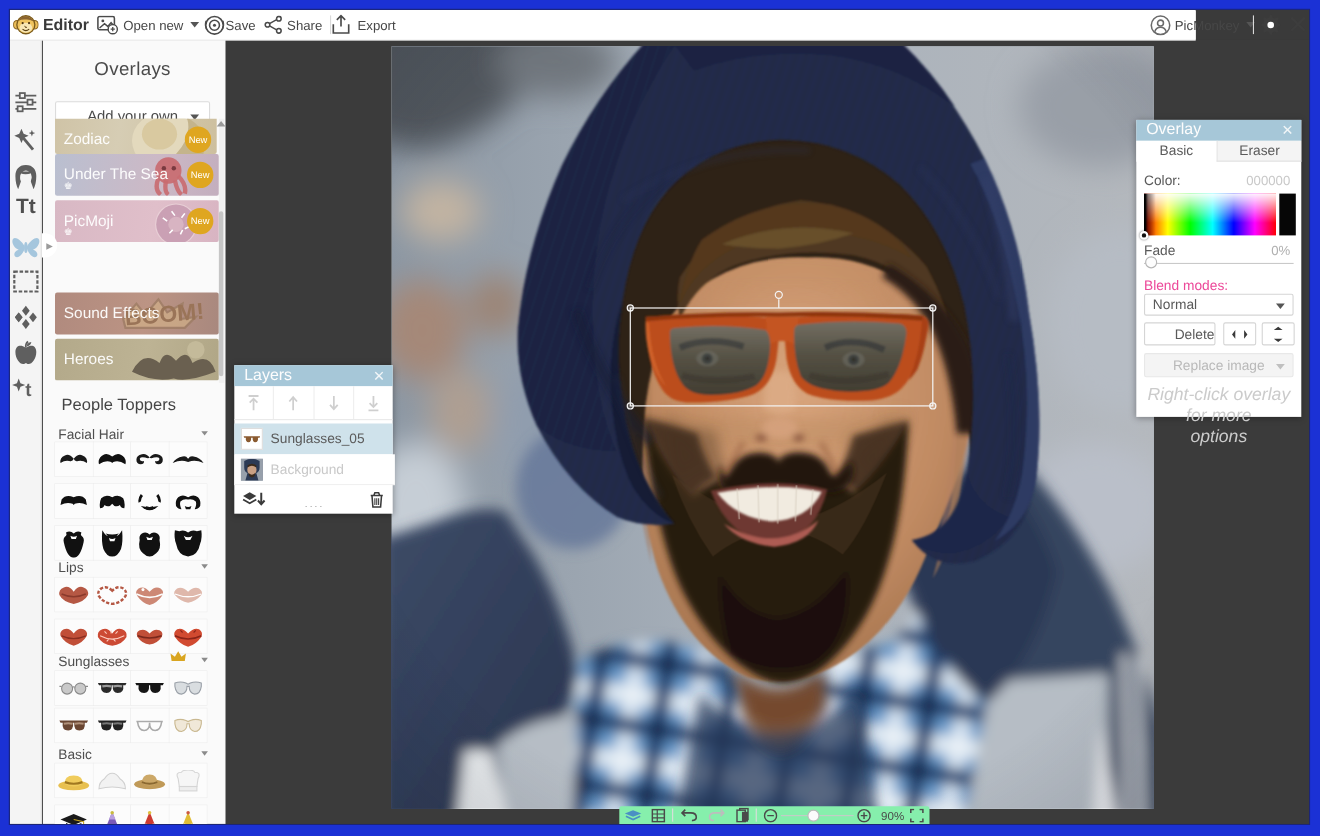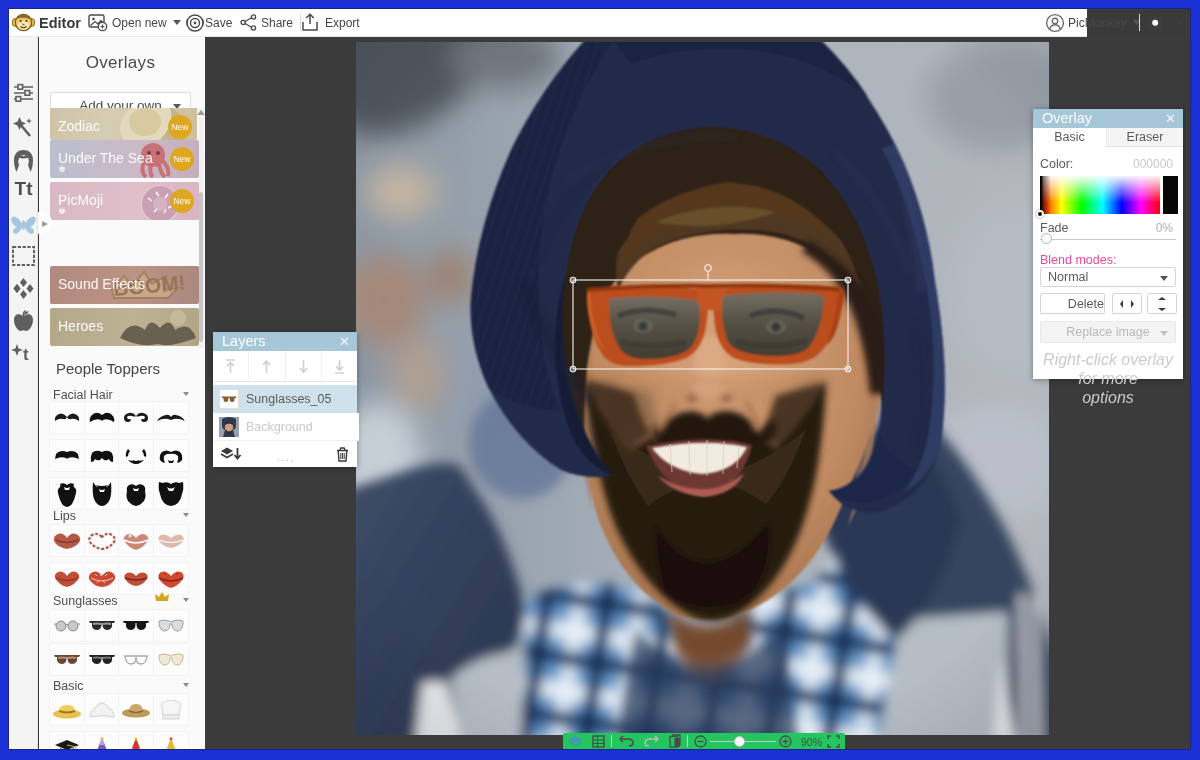--- a/index.html
+++ b/index.html
@@ -28,21 +28,21 @@
 .cat span.newb { position:absolute; left:auto; right:5px; top:7px; width:24px; height:24px; border-radius:50%; background:#dfa620; color:#fff; font-size:8.5px; display:flex; align-items:center; justify-content:center; }
 .sect { position:absolute; left:11px; width:152px; color:#454545; }
 
 .canvas { position:absolute; left:193px; top:27px; width:988px; height:713px; background:#3b3b3b; }
 .photo { position:absolute; left:347px; top:33px; width:693px; height:693px; background:#b6bec6; overflow:hidden; }
 
 .fpanel { position:absolute; background:#fff; box-shadow:0 1px 6px rgba(0,0,0,0.35); z-index:40; }
 .fhead { height:19px; background:#a6c7d8; color:#fdfdfd; font-size:14.5px; line-height:19px; padding-left:9px; position:relative; }
 .fhead .x { position:absolute; right:7px; top:0; color:#f2f6f8; font-size:13px; }
 
-.btoolbar { position:absolute; left:554px; top:724px; width:282px; height:16px; background:#22c55e; border-radius:2px 2px 0 0; z-index:25; }
+.btoolbar { position:absolute; left:554px; top:724px; width:282px; height:16px; background:#86efac; border-radius:2px 2px 0 0; z-index:25; }
 </style>
 </head>
 <body>
 <div class="app">
   <div class="canvas"></div>
   <div class="photo" id="photo">
   <svg width="693" height="693" viewBox="0 0 693 693">
     <defs>
       <filter id="b14" x="-20%" y="-20%" width="140%" height="140%">
             <feGaussianBlur stdDeviation="14"></feGaussianBlur>

